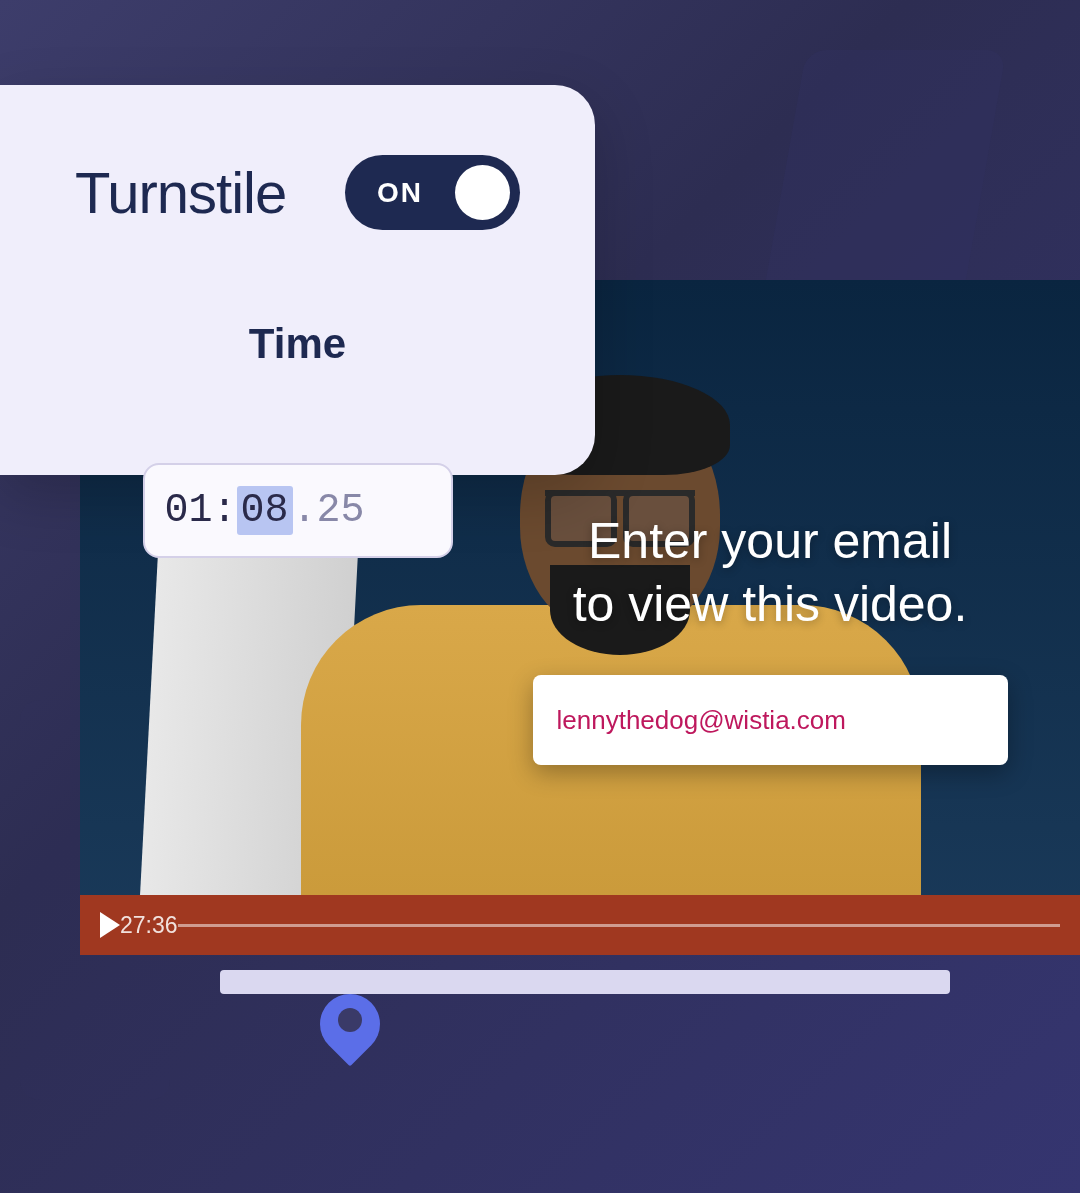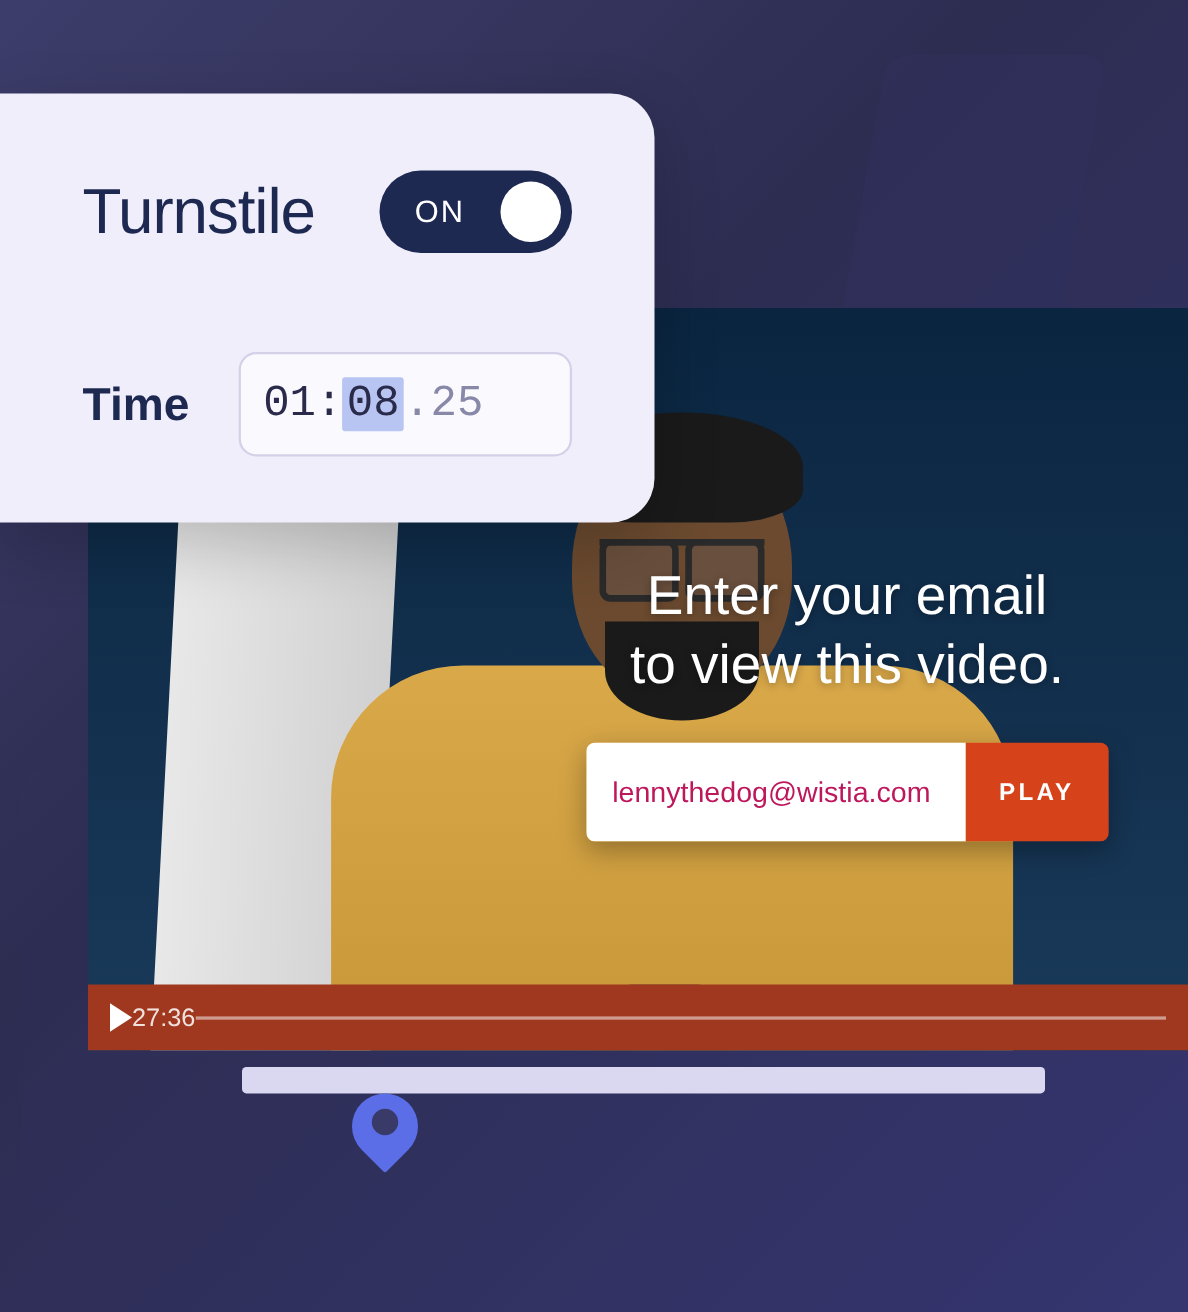--- a/index.html
+++ b/index.html
@@ -44,21 +44,22 @@
       display: flex;
       align-items: center;
       justify-content: space-between;
       margin-bottom: 90px;
       gap: 32px;
     }
 
     .settings-row:last-child {
       margin-bottom: 0;
       justify-content: flex-start;
-      gap: 45px;
+      gap: 95px;
+      flex-direction: column;
     }
 
     .settings-title {
       font-size: 58px;
       font-weight: 400;
       color: #1e2951;
       letter-spacing: -1px;
     }
 
     .settings-label {
@@ -76,21 +77,21 @@
       position: relative;
       cursor: pointer;
       display: flex;
       align-items: center;
       padding: 0 12px;
     }
 
     .toggle-label {
       color: white;
       font-size: 28px;
-      font-weight: 400;
+      font-weight: 700;
       letter-spacing: 2px;
       margin-left: 20px;
     }
 
     .toggle-knob {
       position: absolute;
       right: 10px;
       width: 55px;
       height: 55px;
       background: white;
@@ -386,21 +387,20 @@
 
 <div class="email-gate">
   <div class="email-gate-text">
     <span>Enter your email</span><br>
     <span>to view this video.</span>
   </div>
   <div class="email-form">
     <div class="email-input" title="lennythedog@wistia.com">
       <span>lennythedog@wistia.com</span>
     </div>
-    <div class="play-button">PLAY</div>
   </div>
 </div>
 
 <div class="settings-card">
   <div class="settings-row">
     <div class="settings-title">Turnstile</div>
     <div class="toggle">
       <span class="toggle-label">ON</span>
       <div class="toggle-knob"></div>
     </div>

